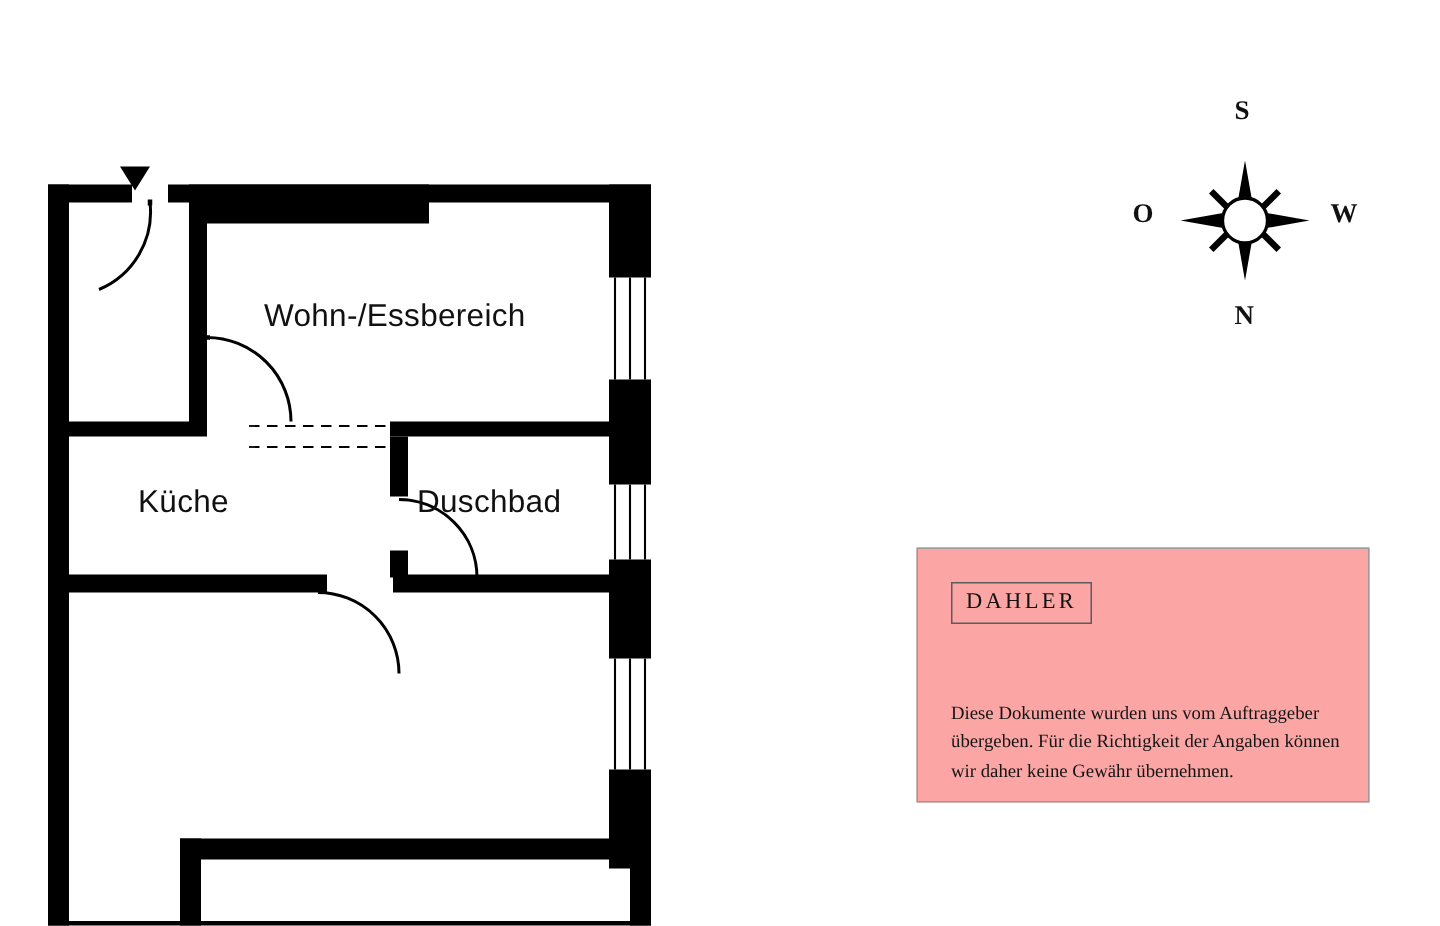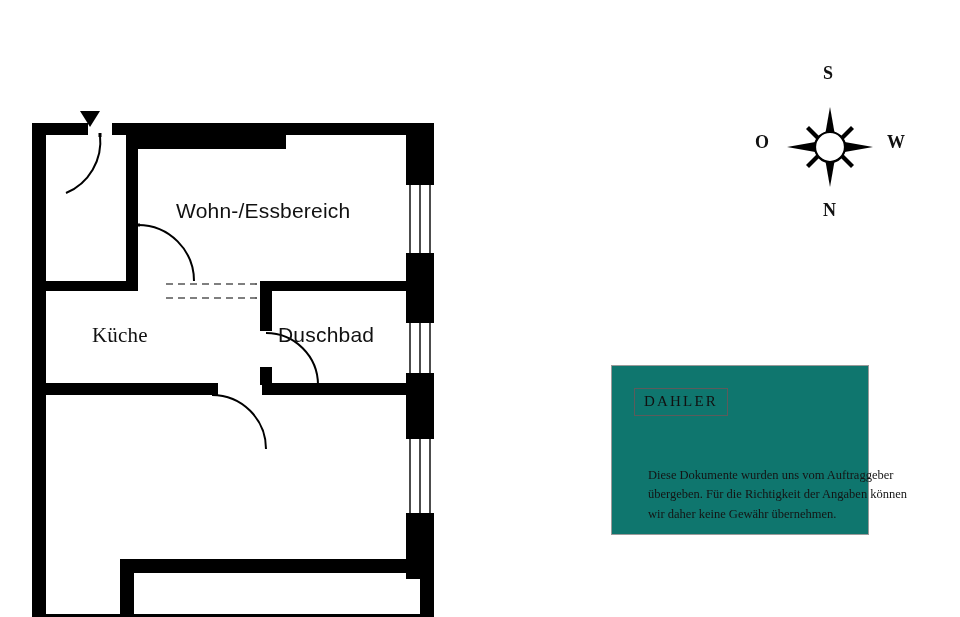--- a/index.html
+++ b/index.html
@@ -28,21 +28,21 @@
   .room-label {
     position: absolute;
     font-family: "Liberation Sans", sans-serif;
     font-size: 21px;
     font-weight: 400;
     color: #111111;
     white-space: nowrap;
     letter-spacing: 0.2px;
   }
   #label-wohn  { left: 176px; top: 162px; }
-  #label-kueche{ left: 92px;  top: 286px; font-family: Liberation Serif, serif; }
+  #label-kueche{ left: 92px;  top: 286px; }
   #label-dusch { left: 278px; top: 286px; text-align: center; }
   #label-schlaf{ left: 155px; top: 438px; }
 
   
   #compass {
     position: absolute;
     left: 735px;
     top: 55px;
     width: 190px;
     height: 180px;
@@ -57,24 +57,24 @@
   #c-n { left: 88px;  top: 145px; }
   #c-s { left: 88px;  top: 8px; }
   #c-o { left: 20px;  top: 77px; }
   #c-w { left: 152px; top: 77px; }
 
   
   #disclaimer {
     position: absolute;
     left: 611px;
     top: 365px;
-    width: 258px;
+    width: 302px;
     height: 170px;
     border: 1px solid #9a9a9a;
-    background: #0f766e;
+    background: #fca5a5;
     box-sizing: border-box;
   }
   #brand {
     position: absolute;
     left: 22px;
     top: 22px;
     border: 1px solid #5b5b5b;
     padding: 4px 9px 5px 9px;
     font-family: "Liberation Serif", serif;
     font-size: 15px;
@@ -84,21 +84,20 @@
   }
   #disclaimer-text {
     position: absolute;
     left: 22px;
     top: 100px;
     width: 278px;
     font-family: "Liberation Serif", serif;
     font-size: 12.5px;
     line-height: 1.55;
     color: #141414;
-    margin-left: 14px;
   }
 </style>
 </head>
 <body>
 
 <div id="floorplan">
   <svg width="520" height="617" viewBox="0 0 520 617">
     <g>
 
       <rect x="32" y="86" width="14" height="503" fill="#000000"></rect>

